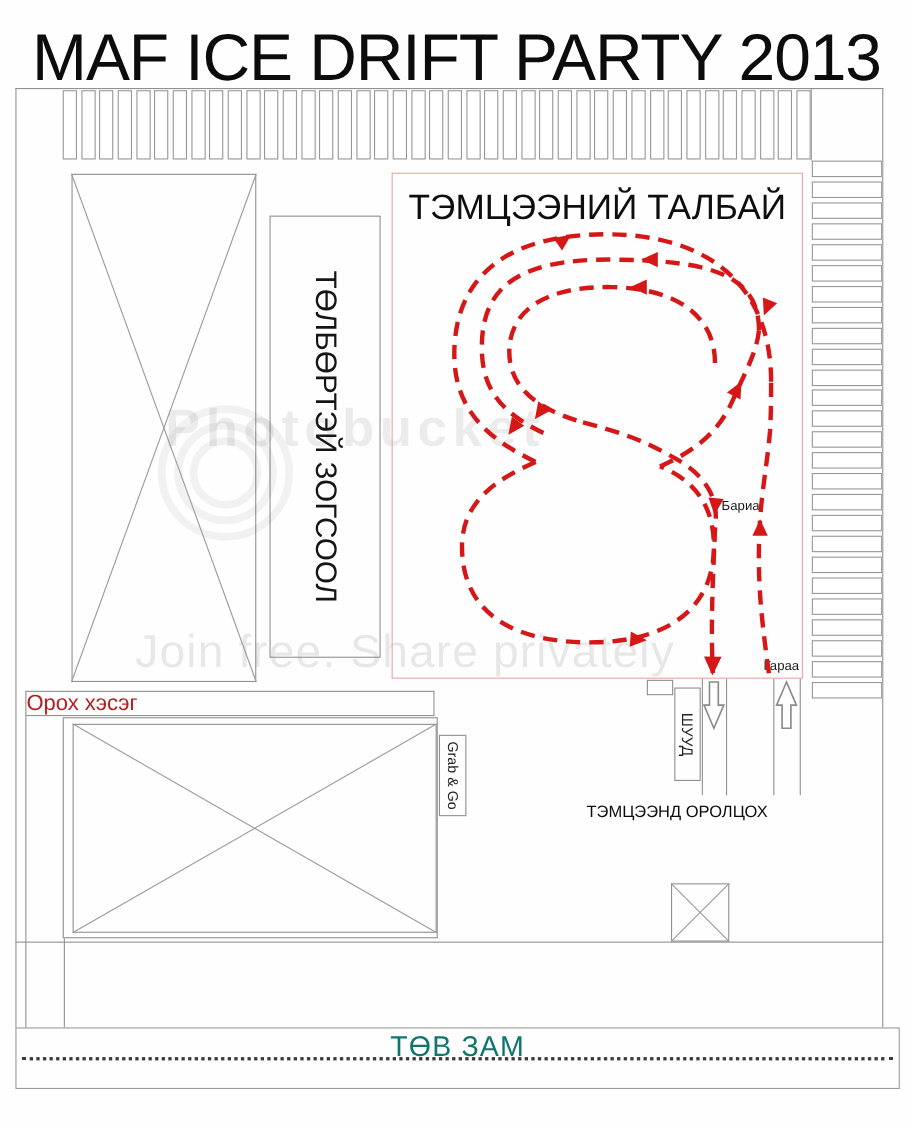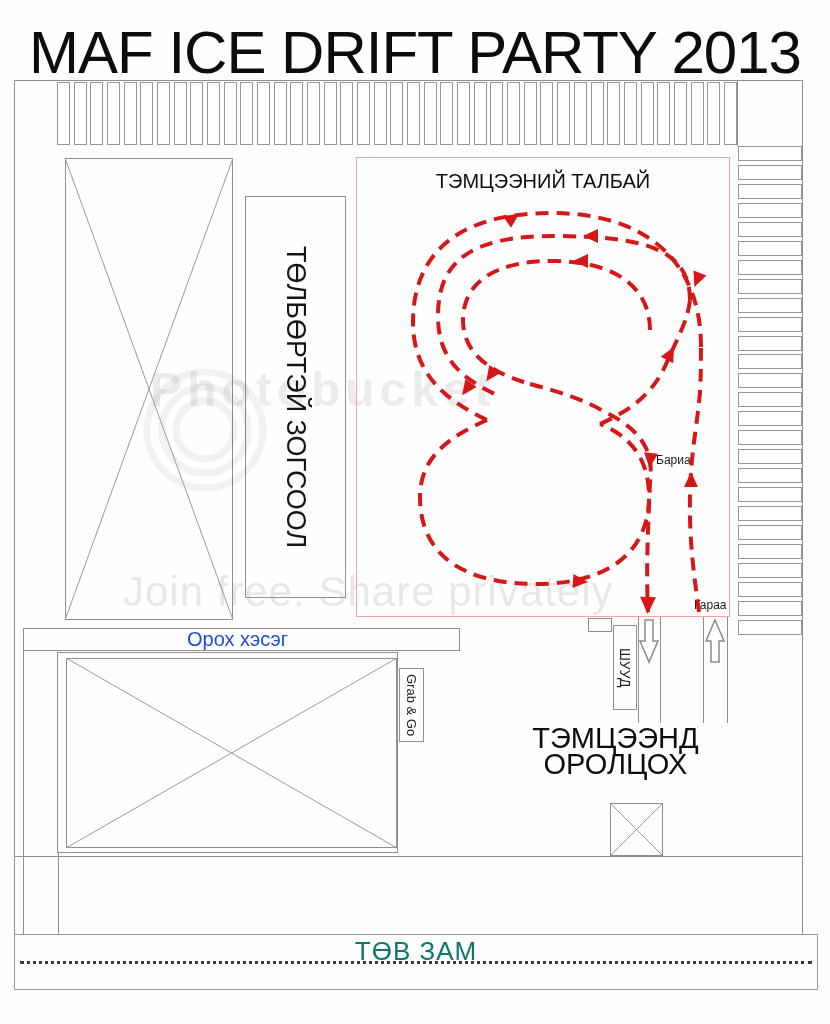--- a/index.html
+++ b/index.html
@@ -35,30 +35,30 @@
     writing-mode:vertical-rl;text-orientation:mixed;
     display:flex;align-items:center;justify-content:center;
     text-align:center;
   }
   .paid-parking{left:245px;top:196px;width:101px;height:402px;font-size:27px;color:#151515;}
   .grabgo{left:399px;top:668px;width:25px;height:74px;font-size:13px;color:#222;}
   .shuud{left:613px;top:625px;width:24px;height:85px;font-size:14px;color:#222;}
 
   
   .comp-box{left:356px;top:157px;width:374px;height:460px;border:1px solid var(--area-red);}
-  .comp-title{position:absolute;left:0;top:12px;width:100%;text-align:center;font-size:20px;color:#0e0e0e;}
+  .comp-title{position:absolute;left:0;top:12px;width:100%;text-align:center;font-size:32px;color:#0e0e0e;}
   .lbl{position:absolute;font-size:12px;color:#1a1a1a;white-space:nowrap;}
 
   
-  .orox{left:23px;top:628px;width:437px;height:23px;display:flex;align-items:center;
-    justify-content:center;padding-right:8px;font-size:20px;color:#1d4ed8;}
+  .orox{left:23px;top:628px;width:372px;height:23px;display:flex;align-items:center;
+    justify-content:flex-start;padding-right:8px;font-size:20px;color:#b91c1c;}
 
   
   .part-park{position:absolute;left:483px;top:726px;width:265px;text-align:center;
-    font-size:29px;line-height:25.5px;color:#0d0d0d;}
+    font-size:15px;line-height:25.5px;color:#0d0d0d;}
 
   
   .road{left:14px;top:934px;width:804px;height:56px;border:1px solid #9a9a9a;}
   .road-label{position:absolute;left:14px;top:936px;width:804px;text-align:center;
     font-size:26px;letter-spacing:1px;color:#0f766e;}
   .road-dots{position:absolute;left:20px;top:961px;width:792px;height:0;border-top:3px dotted #3a3a3a;}
 
   
   .wm-brand{position:absolute;left:150px;top:362px;font-size:48px;font-weight:700;
     letter-spacing:5px;color:rgba(0,0,0,0.075);white-space:nowrap;}

